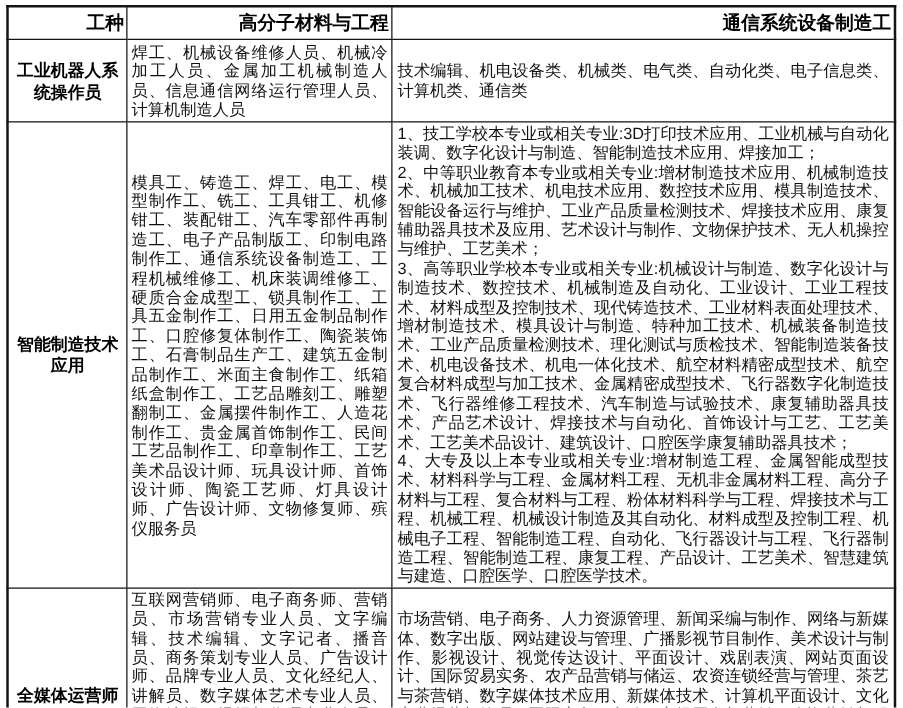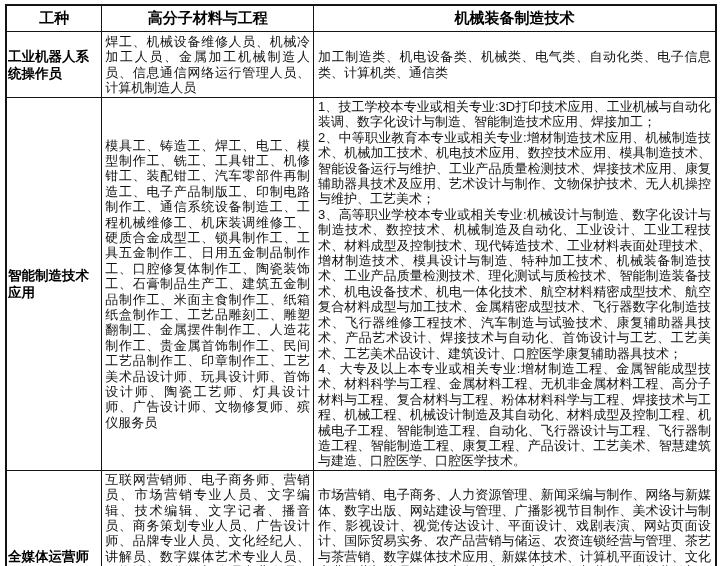--- a/index.html
+++ b/index.html
@@ -21,31 +21,31 @@
     border: 2px solid #141414;
   }
   .occupation-table th,
   .occupation-table td {
     border: 1px solid #141414;
     overflow: hidden;
   }
   .occupation-table th {
     font-size: 15px;
     font-weight: bold;
-    text-align: center;
-    padding: 3px 14px;
+    text-align: right;
+    padding: 3px 2px;
     height: 18px;
     color: #000000;
   }
   .col-job   { width: 95px; }
   .col-occ   { width: 210px; }
   .col-maj   { width: 399px; }
 
   td.cell-job {
-    text-align: left;
+    text-align: center;
     vertical-align: middle;
     font-weight: bold;
     font-size: 13.5px;
     line-height: 17px;
     padding: 2px 1px;
     color: #000000;
   }
   td.cell-occ {
     text-align: justify;
     vertical-align: middle;
@@ -72,28 +72,28 @@
   <table class="occupation-table">
     <colgroup>
       <col class="col-job">
       <col class="col-occ">
       <col class="col-maj">
     </colgroup>
     <thead>
       <tr>
         <th>工种</th>
         <th>高分子材料与工程</th>
-        <th>机械装备制造技术</th>
+        <th>通信系统设备制造工</th>
       </tr>
     </thead>
     <tbody>
       <tr class="row-1">
         <td class="cell-job">工业机器人系统操作员</td>
         <td class="cell-occ">焊工、机械设备维修人员、机械冷加工人员、金属加工机械制造人员、信息通信网络运行管理人员、计算机制造人员</td>
-        <td class="cell-maj">加工制造类、机电设备类、机械类、电气类、自动化类、电子信息类、计算机类、通信类</td>
+        <td class="cell-maj">技术编辑、机电设备类、机械类、电气类、自动化类、电子信息类、计算机类、通信类</td>
       </tr>
       <tr class="row-2">
         <td class="cell-job">智能制造技术应用</td>
         <td class="cell-occ">模具工、铸造工、焊工、电工、模型制作工、铣工、工具钳工、机修钳工、装配钳工、汽车零部件再制造工、电子产品制版工、印制电路制作工、通信系统设备制造工、工程机械维修工、机床装调维修工、硬质合金成型工、锁具制作工、工具五金制作工、日用五金制品制作工、口腔修复体制作工、陶瓷装饰工、石膏制品生产工、建筑五金制品制作工、米面主食制作工、纸箱纸盒制作工、工艺品雕刻工、雕塑翻制工、金属摆件制作工、人造花制作工、贵金属首饰制作工、民间工艺品制作工、印章制作工、工艺美术品设计师、玩具设计师、首饰设计师、陶瓷工艺师、灯具设计师、广告设计师、文物修复师、殡仪服务员</td>
         <td class="cell-maj">1、技工学校本专业或相关专业:3D打印技术应用、工业机械与自动化装调、数字化设计与制造、智能制造技术应用、焊接加工；
 2、中等职业教育本专业或相关专业:增材制造技术应用、机械制造技术、机械加工技术、机电技术应用、数控技术应用、模具制造技术、智能设备运行与维护、工业产品质量检测技术、焊接技术应用、康复辅助器具技术及应用、艺术设计与制作、文物保护技术、无人机操控与维护、工艺美术；
 3、高等职业学校本专业或相关专业:机械设计与制造、数字化设计与制造技术、数控技术、机械制造及自动化、工业设计、工业工程技术、材料成型及控制技术、现代铸造技术、工业材料表面处理技术、增材制造技术、模具设计与制造、特种加工技术、机械装备制造技术、工业产品质量检测技术、理化测试与质检技术、智能制造装备技术、机电设备技术、机电一体化技术、航空材料精密成型技术、航空复合材料成型与加工技术、金属精密成型技术、飞行器数字化制造技术、飞行器维修工程技术、汽车制造与试验技术、康复辅助器具技术、产品艺术设计、焊接技术与自动化、首饰设计与工艺、工艺美术、工艺美术品设计、建筑设计、口腔医学康复辅助器具技术；
 4、大专及以上本专业或相关专业:增材制造工程、金属智能成型技术、材料科学与工程、金属材料工程、无机非金属材料工程、高分子材料与工程、复合材料与工程、粉体材料科学与工程、焊接技术与工程、机械工程、机械设计制造及其自动化、材料成型及控制工程、机械电子工程、智能制造工程、自动化、飞行器设计与工程、飞行器制造工程、智能制造工程、康复工程、产品设计、工艺美术、智慧建筑与建造、口腔医学、口腔医学技术。</td>
       </tr>
       <tr class="row-3">

